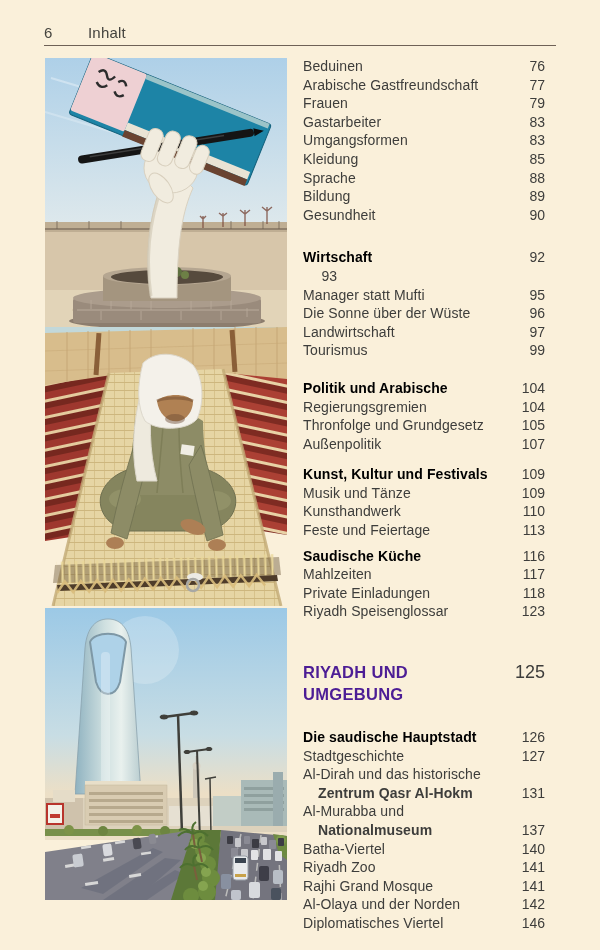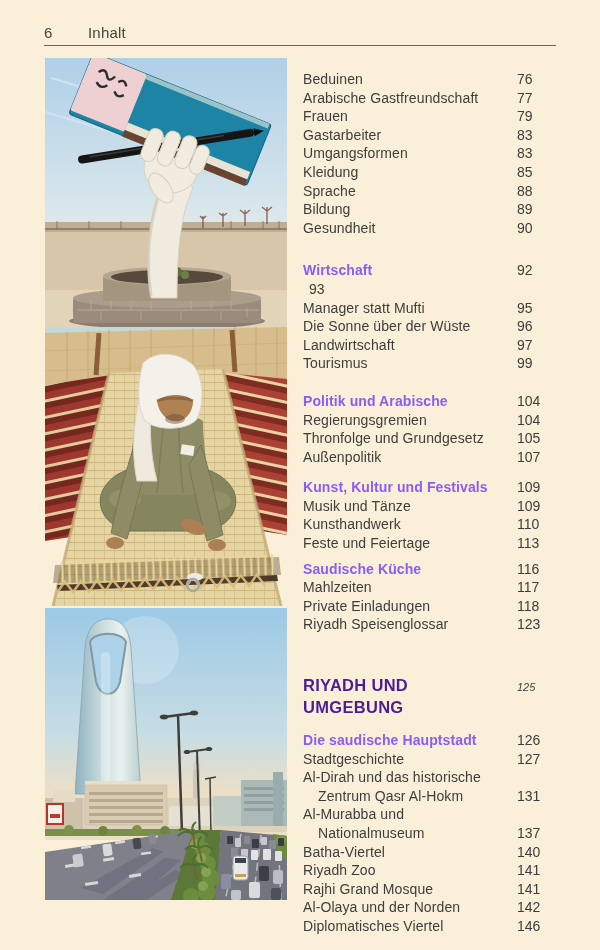--- a/index.html
+++ b/index.html
@@ -16,28 +16,28 @@
   .pagehead .ttl{position:absolute;left:44px;top:2px;letter-spacing:.2px;}
   
   .photos{position:absolute;left:45px;top:58px;width:242px;}
   .photo{display:block;width:242px;}
   .photo svg{display:block;}
   .photo.p3{margin-top:2px;}
   
   .toc{position:absolute;left:303px;top:54px;width:242px;}
   .trow{display:flex;align-items:baseline;line-height:18.6px;font-size:14px;}
   .trow .lbl{flex:1;letter-spacing:.1px;}
-  .trow .pg{margin-left:6px;min-width:28px;color:#3d3d3b;}
+  .trow .pg{margin-left:6px;text-align:right;min-width:28px;color:#3d3d3b;}
   .ghead{font-weight:bold;}
-  .ghead .lbl{color:#8b5cf6;}
+  .ghead .lbl{color:#000000;}
   .ghead .pg{font-weight:normal;}
   .chapter{font-weight:bold;line-height:22px;font-size:16.5px;}
   .chapter .lbl{color:#4c1d95;letter-spacing:.3px;}
-  .chapter .pg{font-weight:normal;font-size:11px;font-style:italic;}
-  .indent .lbl{padding-left:15px;}
+  .chapter .pg{font-weight:normal;font-size:18px;}
+  .indent .lbl{padding-left:15px;font-weight:bold;}
 </style>
 </head>
 <body>
 
 <div class="pagehead">
   <span class="num">6</span>
   <span class="ttl">Inhalt</span>
 </div>
 
 <div class="photos">
@@ -352,21 +352,21 @@
       <rect x="176" y="266" width="10" height="15" rx="2" fill="#8890a0"></rect>
       <rect x="204" y="274" width="11" height="16" rx="2" fill="#d8dade"></rect>
       <rect x="226" y="280" width="10" height="12" rx="2" fill="#4a525e"></rect>
       <rect x="186" y="282" width="10" height="10" rx="2" fill="#c0c4cc"></rect>
     </g>
   </svg>
   </div>
 </div>
 
 <div class="toc">
-    <div class="toc-section" style="margin-top: 16px;">
+    <div class="toc-section" style="margin-top: 3px;">
       <div class="trow">
         <span class="lbl">Beduinen</span>
         <span class="pg">76</span>
       </div>
       <div class="trow">
         <span class="lbl">Arabische Gastfreundschaft</span>
         <span class="pg">77</span>
       </div>
       <div class="trow">
         <span class="lbl">Frauen</span>
@@ -475,21 +475,21 @@
         <span class="lbl">Riyadh Speisenglossar</span>
         <span class="pg">123</span>
       </div>
     </div>
     <div class="toc-section" style="margin-top: 40px;">
       <div class="trow chapter">
         <span class="lbl">RIYADH UND UMGEBUNG</span>
         <span class="pg">125</span>
       </div>
     </div>
-    <div class="toc-section" style="margin-top: 13px;">
+    <div class="toc-section" style="margin-top: 23px;">
       <div class="trow ghead">
         <span class="lbl">Die saudische Hauptstadt</span>
         <span class="pg">126</span>
       </div>
       <div class="trow">
         <span class="lbl">Stadtgeschichte</span>
         <span class="pg">127</span>
       </div>
       <div class="trow">
         <span class="lbl">Al-Dirah und das historische</span>

